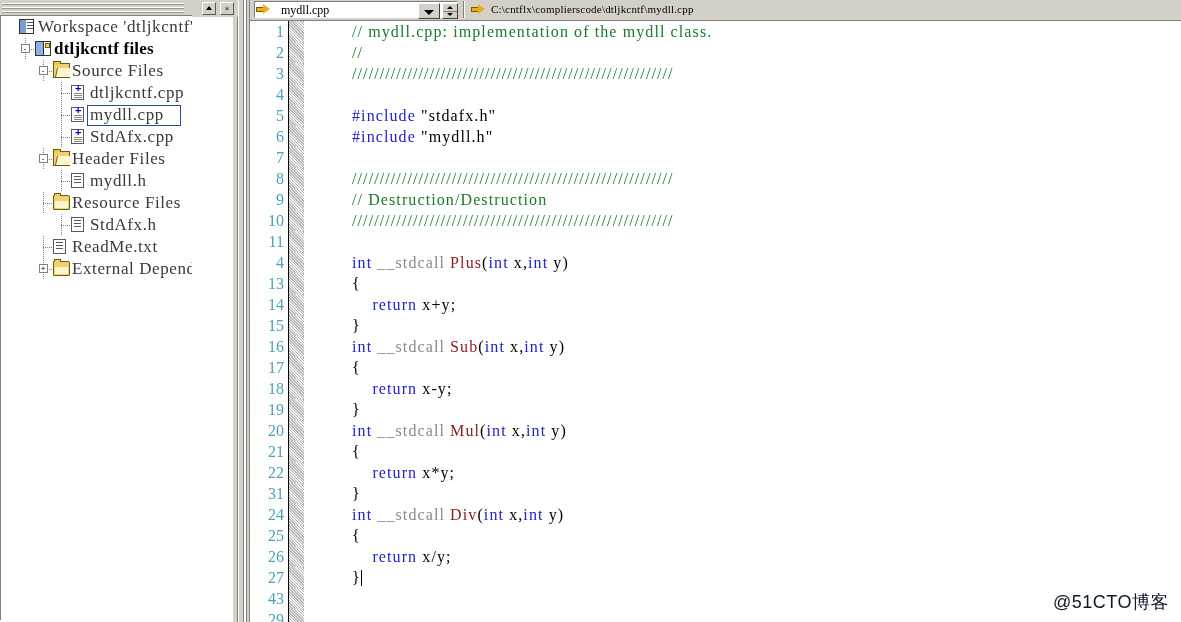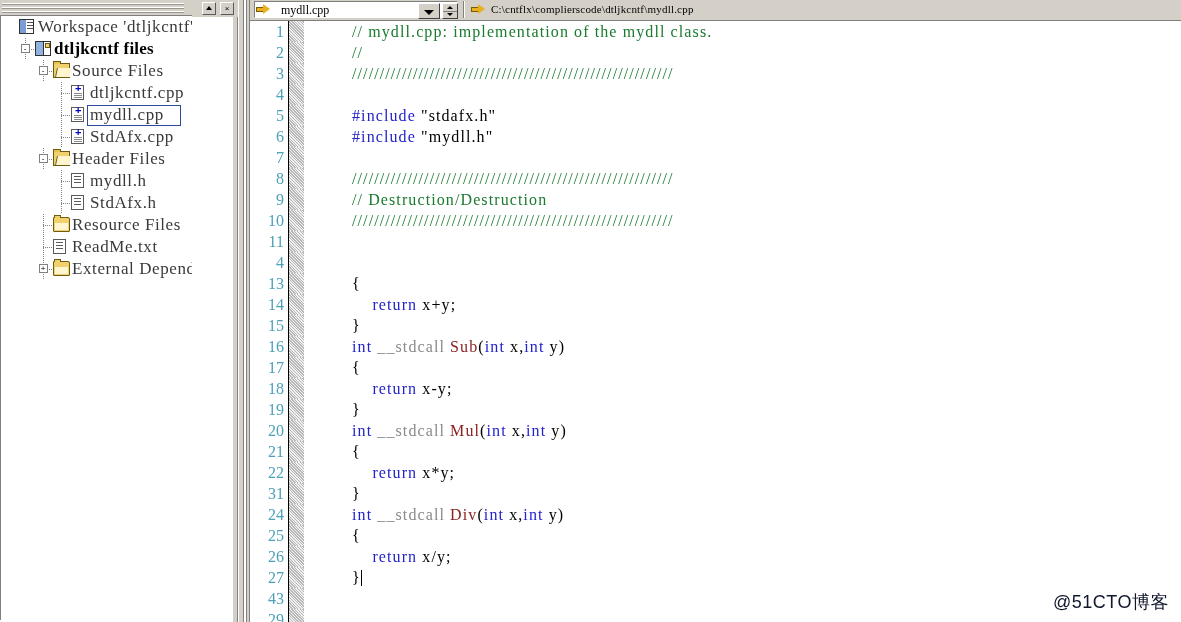--- a/index.html
+++ b/index.html
@@ -589,32 +589,32 @@
           <span class="lbl" style="position: absolute; left: 71px; top: 0px;">Header Files</span>
         </div>
         <div class="tree-row">
           <div class="dotline-v" style="left: 60px; top: 0px; height: 11px;"></div>
           <div class="dotline-v" style="left: 60px; top: 12px; height: 10px;"></div>
           <div class="dotline-h" style="left: 60px; width: 11px;"></div>
           <span class="ico ico-doc" style="left: 70px;"></span>
           <span class="lbl" style="position: absolute; left: 89px; top: 0px;">mydll.h</span>
         </div>
         <div class="tree-row">
+          <div class="dotline-v" style="left: 42px; top: 0px; height: 11px;"></div>
+          <div class="dotline-v" style="left: 42px; top: 12px; height: 10px;"></div>
+          <div class="dotline-h" style="left: 42px; width: 11px;"></div>
+          <span class="ico ico-folder" style="left: 52px;"></span>
+          <span class="lbl" style="position: absolute; left: 71px; top: 0px;">Resource Files</span>
+        </div>
+        <div class="tree-row">
           <div class="dotline-v" style="left: 60px; top: 0px; height: 11px;"></div>
           <div class="dotline-v" style="left: 60px; top: 12px; height: 10px;"></div>
           <div class="dotline-h" style="left: 60px; width: 11px;"></div>
           <span class="ico ico-doc" style="left: 70px;"></span>
           <span class="lbl" style="position: absolute; left: 89px; top: 0px;">StdAfx.h</span>
-        </div>
-        <div class="tree-row">
-          <div class="dotline-v" style="left: 42px; top: 0px; height: 11px;"></div>
-          <div class="dotline-v" style="left: 42px; top: 12px; height: 10px;"></div>
-          <div class="dotline-h" style="left: 42px; width: 11px;"></div>
-          <span class="ico ico-folder" style="left: 52px;"></span>
-          <span class="lbl" style="position: absolute; left: 71px; top: 0px;">Resource Files</span>
         </div>
         <div class="tree-row">
           <div class="dotline-v" style="left: 42px; top: 0px; height: 11px;"></div>
           <div class="dotline-v" style="left: 42px; top: 12px; height: 10px;"></div>
           <div class="dotline-h" style="left: 42px; width: 11px;"></div>
           <span class="ico ico-doc" style="left: 52px;"></span>
           <span class="lbl" style="position: absolute; left: 71px; top: 0px;">ReadMe.txt</span>
         </div>
         <div class="tree-row">
           <div class="dotline-v" style="left: 42px; top: 0px; height: 6px;"></div>
@@ -656,21 +656,21 @@
         <div class="code-row"><span class="lineno">2</span><span class="gutter"></span><span class="codetext"><span class="cm">//</span></span></div>
         <div class="code-row"><span class="lineno">3</span><span class="gutter"></span><span class="codetext"><span class="cm">//////////////////////////////////////////////////////////</span></span></div>
         <div class="code-row"><span class="lineno">4</span><span class="gutter"></span><span class="codetext"></span></div>
         <div class="code-row"><span class="lineno">5</span><span class="gutter"></span><span class="codetext"><span class="pp">#include</span><span class="pl"> "stdafx.h"</span></span></div>
         <div class="code-row"><span class="lineno">6</span><span class="gutter"></span><span class="codetext"><span class="pp">#include</span><span class="pl"> "mydll.h"</span></span></div>
         <div class="code-row"><span class="lineno">7</span><span class="gutter"></span><span class="codetext"></span></div>
         <div class="code-row"><span class="lineno">8</span><span class="gutter"></span><span class="codetext"><span class="cm">//////////////////////////////////////////////////////////</span></span></div>
         <div class="code-row"><span class="lineno">9</span><span class="gutter"></span><span class="codetext"><span class="cm">// Destruction/Destruction</span></span></div>
         <div class="code-row"><span class="lineno">10</span><span class="gutter"></span><span class="codetext"><span class="cm">//////////////////////////////////////////////////////////</span></span></div>
         <div class="code-row"><span class="lineno">11</span><span class="gutter"></span><span class="codetext"></span></div>
-        <div class="code-row"><span class="lineno">4</span><span class="gutter"></span></div>
+        <div class="code-row"><span class="lineno">4</span><span class="gutter"></span><span class="codetext"><span class="kw">int</span><span class="pl"> </span><span class="gy">__stdcall</span><span class="pl"> </span><span class="fn">Plus</span><span class="pl">(</span><span class="kw">int</span><span class="pl"> x,</span><span class="kw">int</span><span class="pl"> y)</span></span></div>
         <div class="code-row"><span class="lineno">13</span><span class="gutter"></span><span class="codetext"><span class="pl">{</span></span></div>
         <div class="code-row"><span class="lineno">14</span><span class="gutter"></span><span class="codetext"><span class="pl">    </span><span class="kw">return</span><span class="pl"> x+y;</span></span></div>
         <div class="code-row"><span class="lineno">15</span><span class="gutter"></span><span class="codetext"><span class="pl">}</span></span></div>
         <div class="code-row"><span class="lineno">16</span><span class="gutter"></span><span class="codetext"><span class="kw">int</span><span class="pl"> </span><span class="gy">__stdcall</span><span class="pl"> </span><span class="fn">Sub</span><span class="pl">(</span><span class="kw">int</span><span class="pl"> x,</span><span class="kw">int</span><span class="pl"> y)</span></span></div>
         <div class="code-row"><span class="lineno">17</span><span class="gutter"></span><span class="codetext"><span class="pl">{</span></span></div>
         <div class="code-row"><span class="lineno">18</span><span class="gutter"></span><span class="codetext"><span class="pl">    </span><span class="kw">return</span><span class="pl"> x-y;</span></span></div>
         <div class="code-row"><span class="lineno">19</span><span class="gutter"></span><span class="codetext"><span class="pl">}</span></span></div>
         <div class="code-row"><span class="lineno">20</span><span class="gutter"></span><span class="codetext"><span class="kw">int</span><span class="pl"> </span><span class="gy">__stdcall</span><span class="pl"> </span><span class="fn">Mul</span><span class="pl">(</span><span class="kw">int</span><span class="pl"> x,</span><span class="kw">int</span><span class="pl"> y)</span></span></div>
         <div class="code-row"><span class="lineno">21</span><span class="gutter"></span><span class="codetext"><span class="pl">{</span></span></div>
         <div class="code-row"><span class="lineno">22</span><span class="gutter"></span><span class="codetext"><span class="pl">    </span><span class="kw">return</span><span class="pl"> x*y;</span></span></div>

